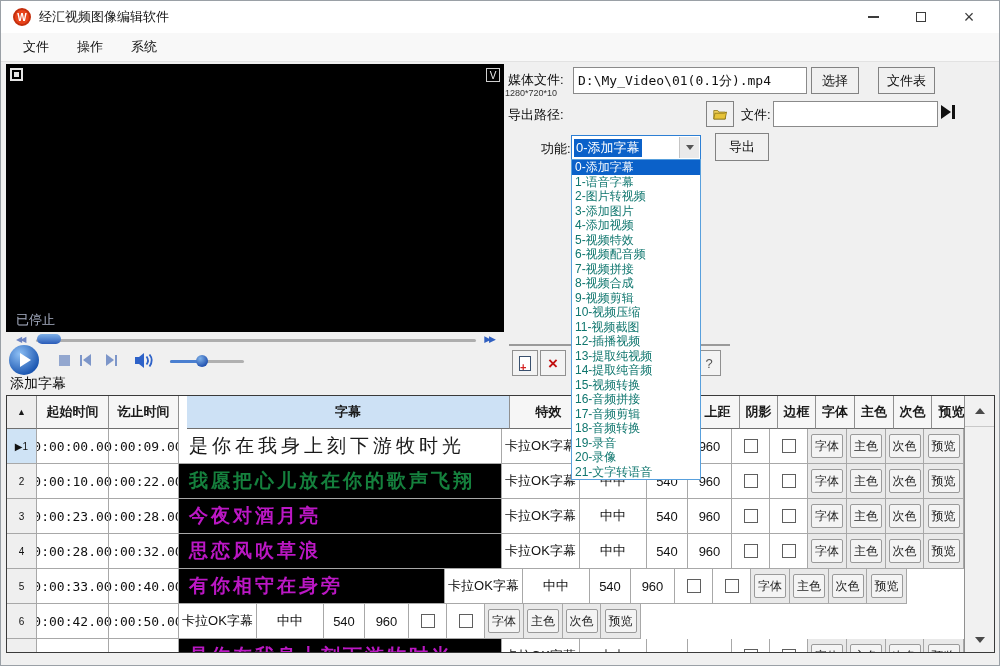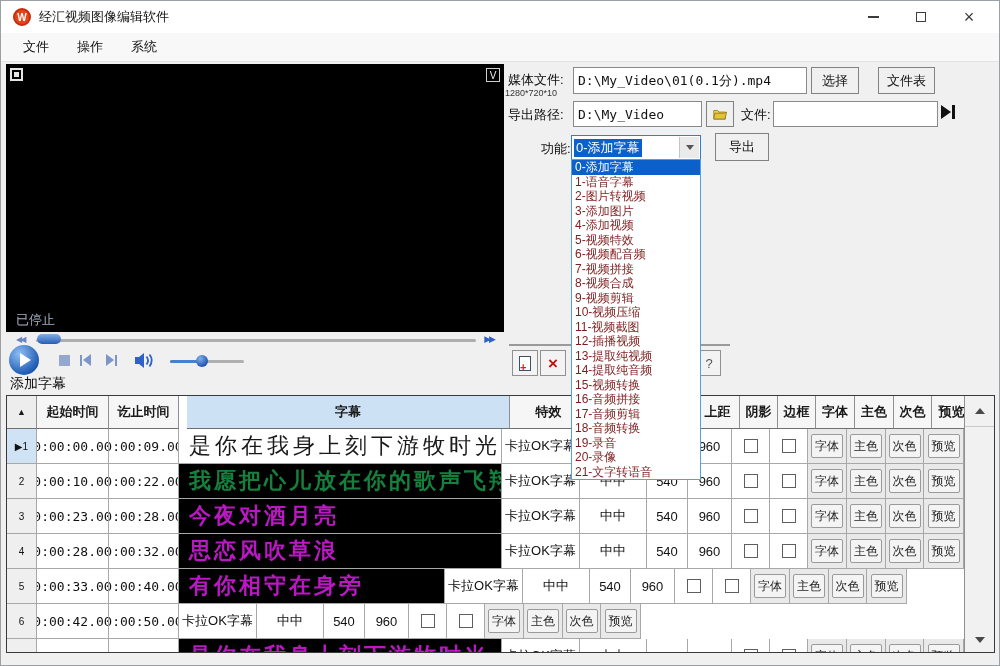--- a/index.html
+++ b/index.html
@@ -66,37 +66,37 @@
   .sep{position:absolute;left:508px;top:343px;width:221px;height:2px;background:#9a9a9a;}
   .tool{position:absolute;top:349px;width:26px;height:26px;background:#f3f3f3;border:1px solid #909090;box-sizing:border-box;
         display:flex;align-items:center;justify-content:center;}
   .doc-ico{position:relative;width:12px;height:15px;background:#fff;border:1px solid #39506e;box-sizing:border-box;}
   .doc-ico::after{content:"+";position:absolute;left:0px;bottom:-3px;color:#d42222;font-weight:bold;font-size:11px;}
   .del-x{color:#c21010;font-weight:bold;font-size:17px;line-height:1;}
   .help-q{color:#555;font-size:13px;}
   
   .ddlist{position:absolute;left:570px;top:158px;width:130px;height:321px;background:#fff;border:1px solid #58a0dd;
           box-sizing:border-box;z-index:60;overflow:hidden;}
-  .dd-item{height:14.5px;line-height:14.5px;font-size:12px;padding-left:3px;color:#7f1d1d;white-space:nowrap;}
+  .dd-item{height:14.5px;line-height:14.5px;font-size:12px;padding-left:3px;color:#0f766e;white-space:nowrap;}
   .dd-item.sel{background:#0b61c9;color:#fff;}
   
   .table{position:absolute;left:5px;top:394px;width:989px;height:258px;background:#fff;border:1px solid #3a3a3a;
          box-sizing:border-box;overflow:hidden;}
   .thead{display:flex;height:33px;}
   .th{border-right:1px solid #909090;border-bottom:1px solid #6f6f6f;background:#f6f6f6;box-sizing:border-box;
       display:flex;align-items:center;justify-content:center;font-size:13px;font-weight:bold;color:#1a1a1a;flex:none;white-space:nowrap;overflow:hidden;}
   .th.c0{background:#ededed;font-size:9px;}
   .th.c3{background:#cde1f5;margin-left:8px;}
   .tr{display:flex;height:35px;}
   .td{border-right:1px solid #a8a8a8;border-bottom:1px solid #a8a8a8;box-sizing:border-box;background:#fff;flex:none;
       display:flex;align-items:center;justify-content:center;font-size:13px;overflow:hidden;white-space:nowrap;}
   .td.marker{background:#efefef;font-size:10px;color:#111;}
   .tr.current .td.marker{background:#cfe3f5;}
   .td.time{font-family:"DejaVu Sans Mono",monospace;font-size:13px;}
-  .td.sub{justify-content:flex-start;padding-left:10px;font-size:22px;font-weight:bold;letter-spacing:3px;}
+  .td.sub{justify-content:flex-start;padding-left:10px;font-size:19px;font-weight:bold;letter-spacing:3px;}
   .tr.current .td.sub{font-weight:normal;letter-spacing:4px;color:#111;}
   .td.btncell{background:#e9e9e9;}
   .cellbtn{width:32px;height:24px;background:#f4f4f4;border:1px solid #9a9a9a;border-radius:2px;font-size:12px;
            display:flex;align-items:center;justify-content:center;font-family:inherit;color:#222;}
   .cb{width:14px;height:14px;border:1.5px solid #5f5f5f;background:#fff;box-sizing:border-box;}
   .sbar{position:absolute;right:0;top:0;width:30px;height:100%;background:#f1f1f1;border-left:1px solid #909090;box-sizing:border-box;}
   .sbtn{position:absolute;left:0;width:100%;height:30px;display:flex;align-items:center;justify-content:center;}
   .tri-up{width:0;height:0;border-bottom:6px solid #4a4a4a;border-left:5px solid transparent;border-right:5px solid transparent;}
   .tri-down{width:0;height:0;border-top:6px solid #4a4a4a;border-left:5px solid transparent;border-right:5px solid transparent;}
 </style>
@@ -168,21 +168,20 @@
 
   <div class="addsub-label">添加字幕</div>
 
   <div class="lbl" style="left:507px;top:70px;">媒体文件:</div>
   <div class="sublbl" style="left:504px;top:87px;">1280*720*10</div>
   <input class="tinput" style="left: 572px; top: 66px; width: 234px; height: 27px;" readonly="" value="D:\My_Video\01(0.1分).mp4">
   <button class="btn" style="left:810px;top:66px;width:48px;height:27px;">选择</button>
   <button class="btn" style="left:877px;top:66px;width:57px;height:27px;">文件表</button>
 
   <div class="lbl" style="left:507px;top:105px;">导出路径:</div>
-  <input class="tinput" style="left: 572px; top: 100px; width: 129px; height: 26px;" readonly="" value="D:\My_Video">
   <button class="btn" style="left:705px;top:100px;width:28px;height:26px;">
     <svg width="18" height="14" viewBox="0 0 18 14">
       <path d="M1 2.5 h5 l1.5 2 h8.5 v9 H1 z" fill="#f0cf5a" stroke="#8a7414" stroke-width="1"></path>
       <path d="M2.5 6 h12 l3 -1.5 -2 9 H1 z" fill="#e6c238" stroke="#8a7414" stroke-width="1"></path>
     </svg>
   </button>
   <div class="lbl" style="left:740px;top:105px;">文件:</div>
   <input class="tinput" style="left: 772px; top: 100px; width: 165px; height: 26px;" value="">
   <div style="position:absolute;left:940px;top:104px;" class="next-ico">
     <div class="t"></div>

